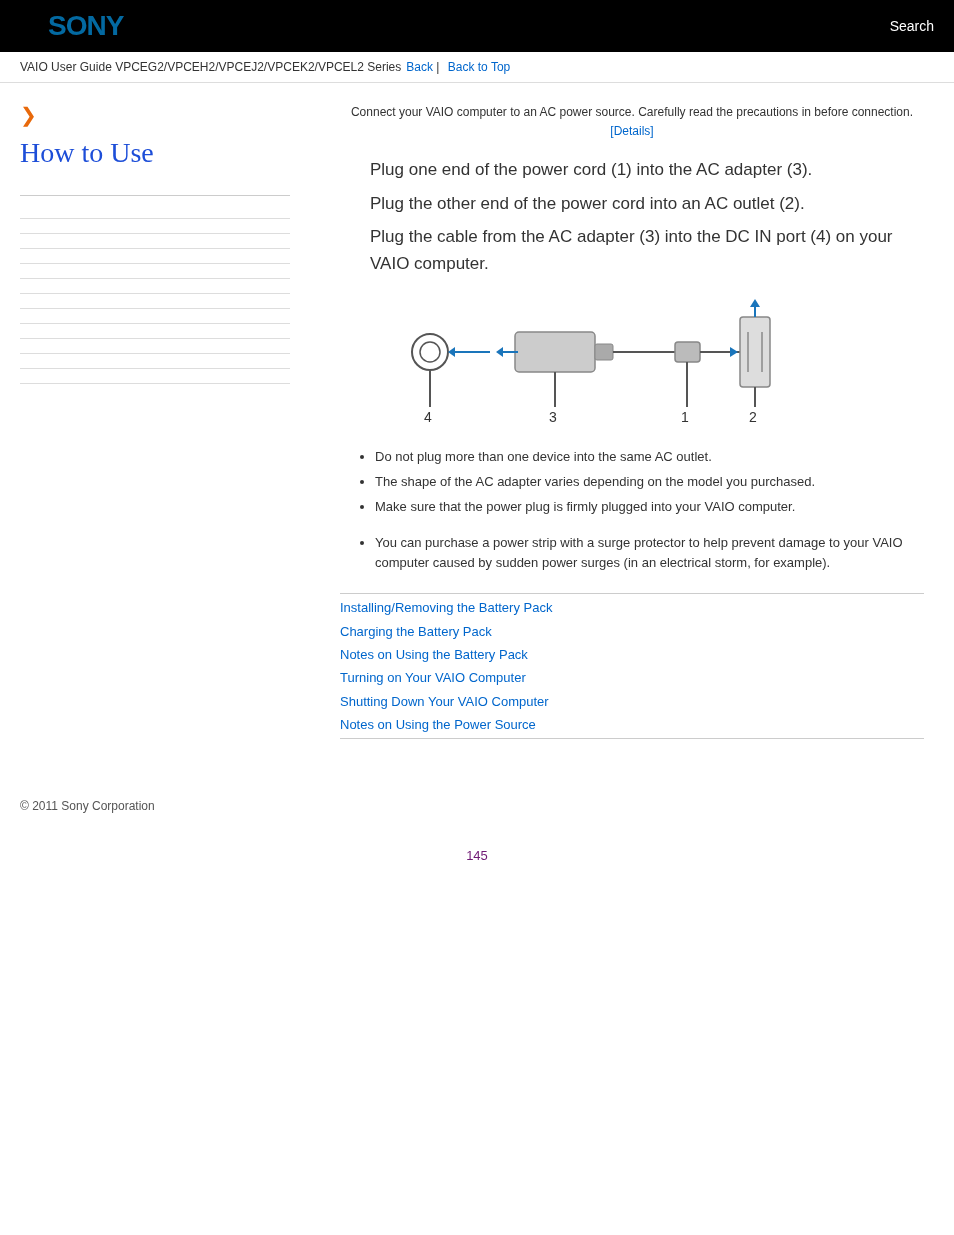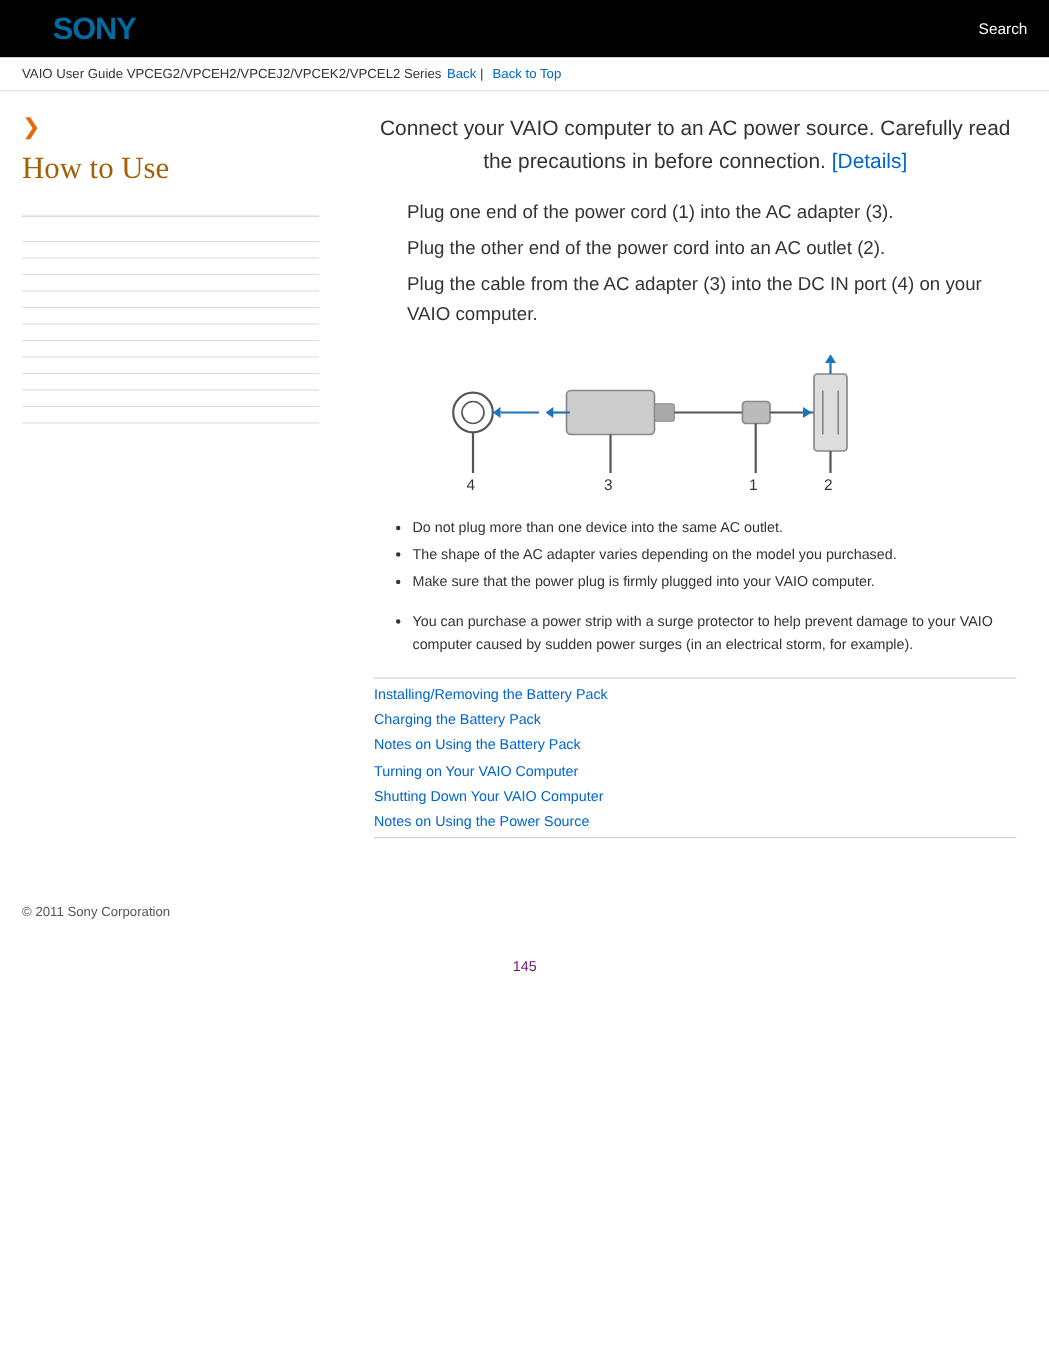--- a/index.html
+++ b/index.html
@@ -60,21 +60,21 @@
     }
     .sidebar-arrow {
       color: #e8690b;
       font-size: 20px;
       margin-bottom: 10px;
       display: block;
     }
     .sidebar-title {
       font-size: 28px;
       font-weight: normal;
-      color: #a16207;
+      color: #1d4ed8;
       margin-bottom: 26px;
       font-family: 'Times New Roman', serif;
     }
     .sidebar-divider {
       border: none;
       border-top: 1px solid #ccc;
       margin: 8px 0;
     }
     .sidebar-item {
       padding: 7px 0;
@@ -85,21 +85,21 @@
     }
 
     
     .content {
       flex: 1;
       padding: 20px 30px 20px 30px;
     }
 
     .content-intro {
       text-align: center;
-      font-size: 19px;
+      font-size: 12px;
       color: #333;
       margin-bottom: 15px;
       line-height: 1.6;
     }
     .content-intro a {
       color: #0066cc;
       text-decoration: none;
     }
 
     .step {

